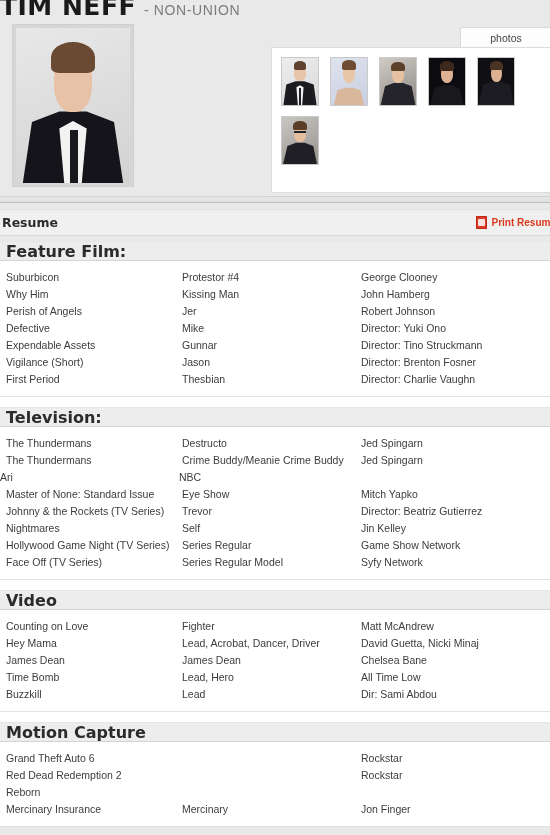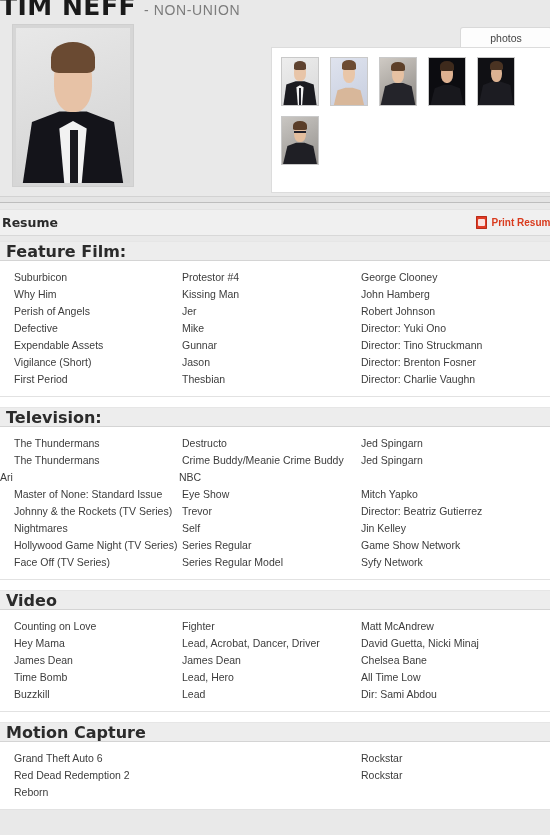--- a/index.html
+++ b/index.html
@@ -244,21 +244,21 @@
     border-bottom: 1px solid #e2e2e2;
     padding: 7px 0 9px 0;
   }
   .credit-row {
     display: flex;
     height: 17px;
     align-items: center;
     font-size: 10.5px;
     color: #3c3c3c;
   }
-  .col-title  { width: 182px; padding-left: 14px; box-sizing: border-box; }
+  .col-title  { width: 182px; padding-left: 6px; box-sizing: border-box; }
   .col-role   { width: 179px; box-sizing: border-box; }
   .col-credit { width: 183px; box-sizing: border-box; }
   .gap { height: 10px; }
 </style>
 </head>
 <body>
 
 <div class="profile-header">
   <span class="actor-name">TIM NEFF</span>
   <span class="union-status">- NON-UNION</span>
@@ -463,15 +463,20 @@
         <div class="credit-row">
           <div class="col-title">Red Dead Redemption 2</div>
           <div class="col-role"></div>
           <div class="col-credit">Rockstar</div>
         </div>
         <div class="credit-row">
           <div class="col-title">Reborn</div>
           <div class="col-role"></div>
           <div class="col-credit"></div>
         </div>
+        <div class="credit-row">
+          <div class="col-title">Mercinary Insurance</div>
+          <div class="col-role">Mercinary</div>
+          <div class="col-credit">Jon Finger</div>
+        </div>
       </div>
     </div>
   </div>
 
 </body></html>

